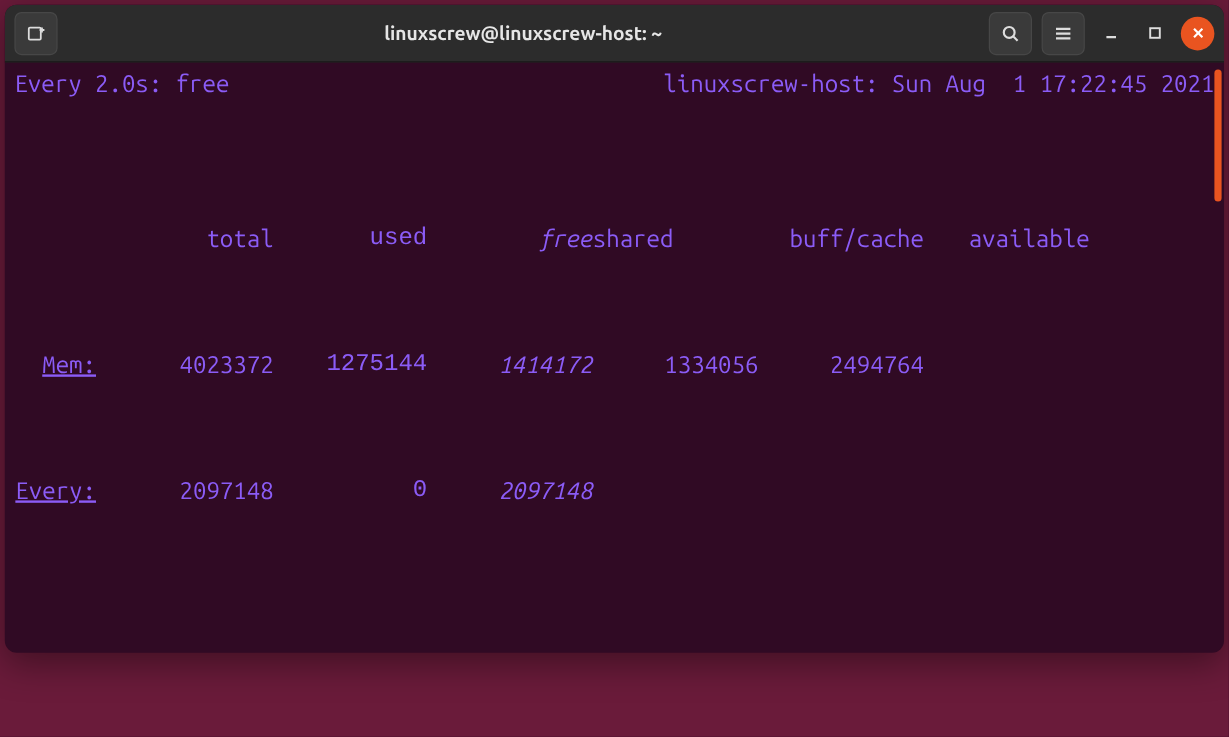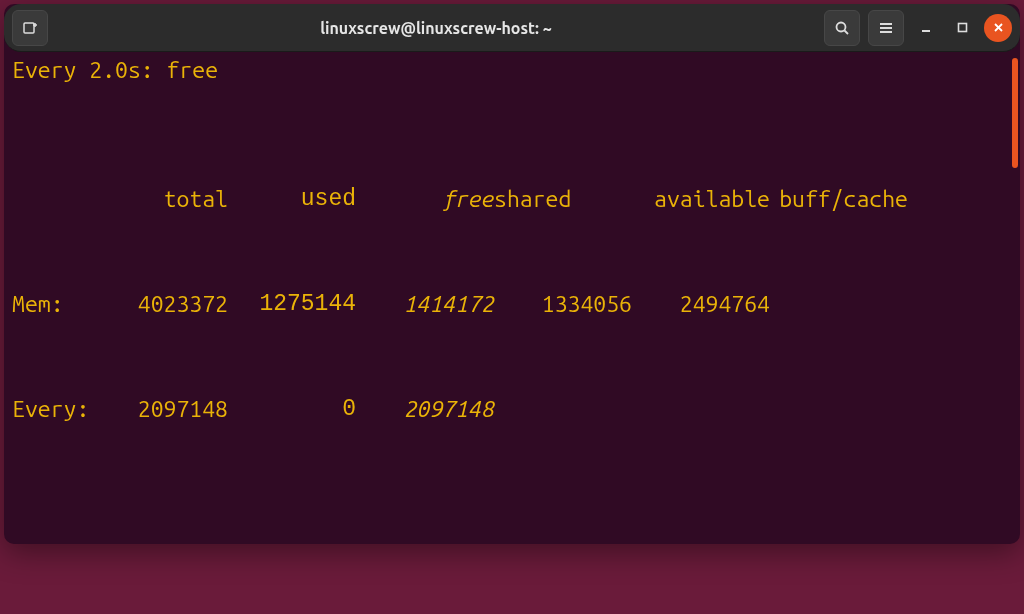--- a/index.html
+++ b/index.html
@@ -18,21 +18,20 @@
       height: 540px;
       box-shadow: 0 8px 30px rgba(0,0,0,0.4);
     }
     .titlebar {
       background: #2c2c2c;
       display: flex;
       align-items: center;
       height: 48px;
       padding: 0 8px;
       border-bottom: 1px solid #1a1a1a;
-      border-radius: 17px;
     }
     .titlebar-left, .titlebar-right {
       display: flex;
       align-items: center;
       gap: 8px;
     }
     .titlebar-center {
       flex: 1;
       text-align: center;
       color: #e6e6e6;
@@ -61,23 +60,23 @@
     }
     .win-btn.close-btn {
       background: #e95420;
       color: #fff;
     }
     .terminal-body {
       position: relative;
       padding: 6px 8px;
       height: calc(100% - 48px);
       font-family: "Ubuntu Mono", Menlo, Consolas, monospace;
-      font-size: 23px;
+      font-size: 20px;
       line-height: 24px;
-      color: #eab308;
+      color: #8b5cf6;
     }
     .scrollbar {
       position: absolute;
       right: 2px;
       top: 6px;
       width: 6px;
       height: 110px;
       background: #e95420;
       border-radius: 3px;
     }
@@ -86,21 +85,21 @@
       justify-content: space-between;
       white-space: pre;
       margin-bottom: 24px;
     }
     .mem-table {
       white-space: pre;
       font-family: inherit;
     }
     .row { display: flex; }
     .cell { display: inline-block; margin-top: 33px; }
-    .c-label { width: 68px; text-align: left; }
+    .c-label { width: 68px; text-align: right; text-decoration: underline; }
     .c1 { width: 148px; text-align: right; }
     .c2 { width: 128px; text-align: right; font-family: Liberation Mono, monospace; }
     .c3 { width: 138px; text-align: right; font-style: italic; }
     .c4 { width: 138px; text-align: left; }
     .c5 { width: 138px; text-align: right; }
     .c6 { width: 138px; text-align: right; }
   </style>
 </head>
 <body>
 
@@ -147,31 +146,32 @@
         </svg>
       </div>
     </div>
   </div>
 
   <div class="terminal-body">
     <div class="scrollbar"></div>
 
     <div class="watch-header">
       <span>Every 2.0s: free</span>
+      <span>linuxscrew-host: Sun Aug  1 17:22:45 2021</span>
     </div>
 
     <div class="mem-table">
       <div class="row">
         <span class="cell c-label"></span>
         <span class="cell c1">total</span>
         <span class="cell c2">used</span>
         <span class="cell c3">free</span>
         <span class="cell c4">shared</span>
+        <span class="cell c5">buff/cache</span>
         <span class="cell c6">available</span>
-        <span class="cell c5">buff/cache</span>
       </div>
       <div class="row">
         <span class="cell c-label">Mem:</span>
         <span class="cell c1">4023372</span>
         <span class="cell c2">1275144</span>
         <span class="cell c3">1414172</span>
         <span class="cell c5">1334056</span>
         <span class="cell c6">2494764</span>
       </div>
       <div class="row">

